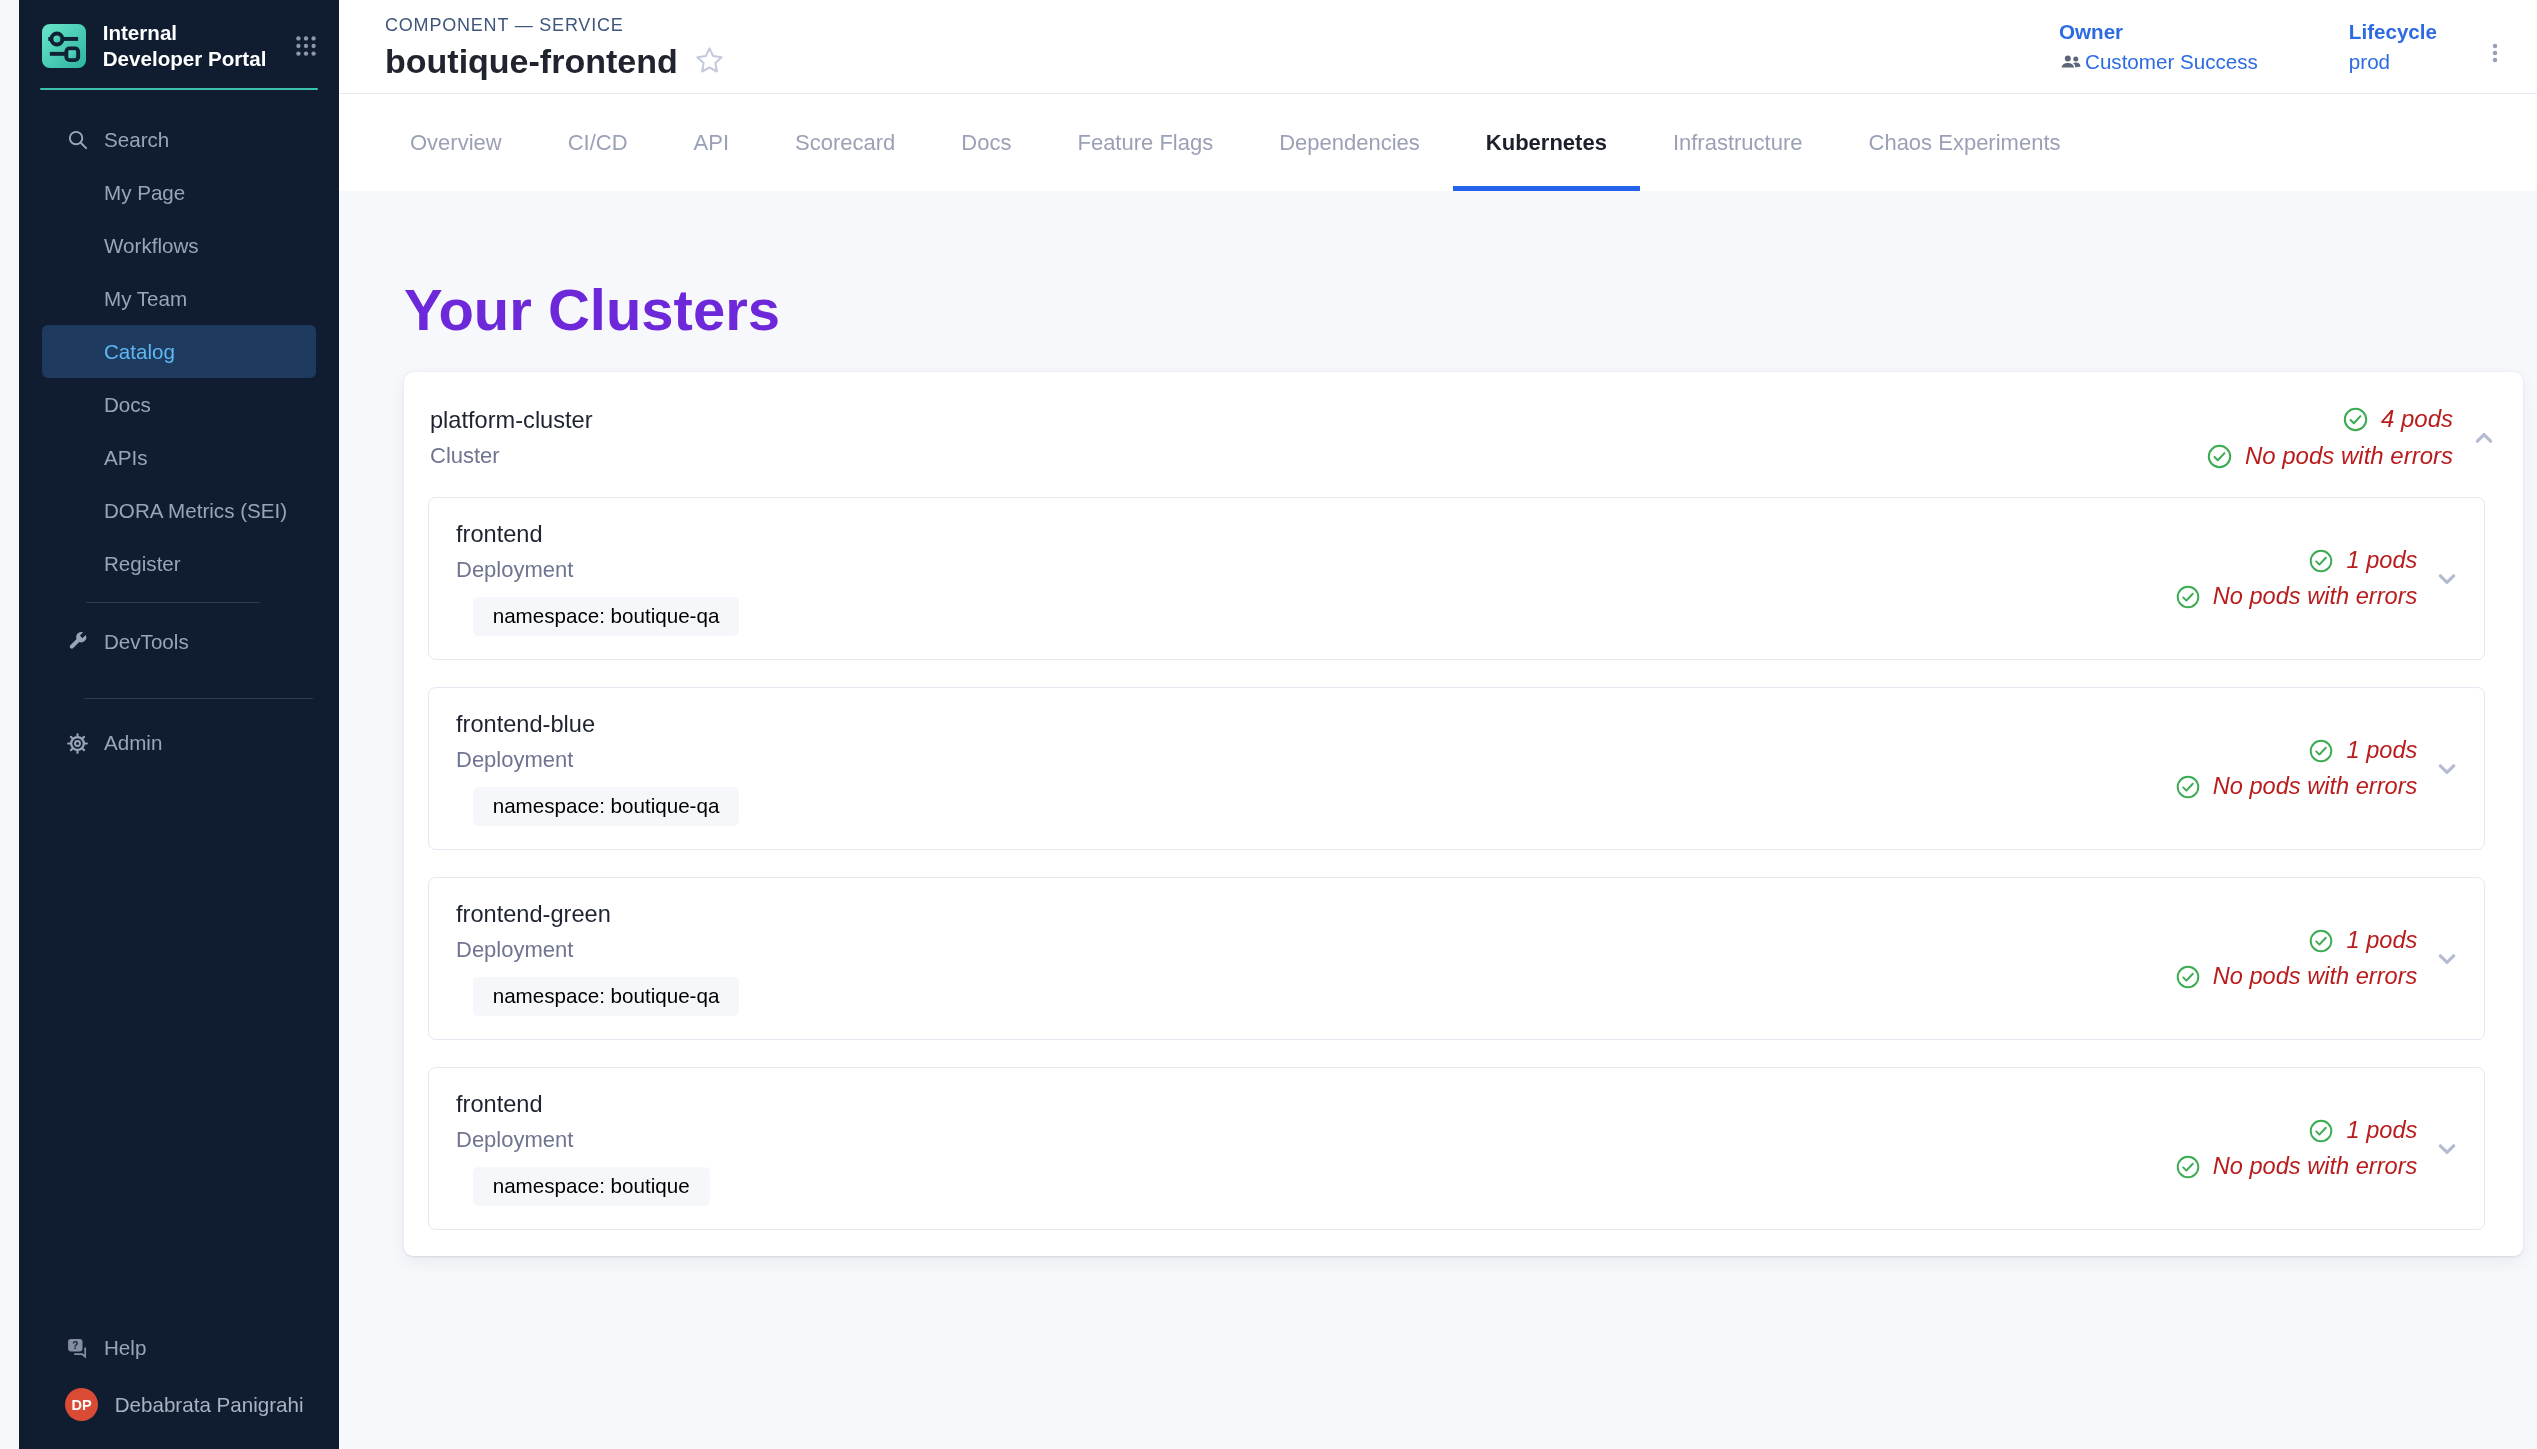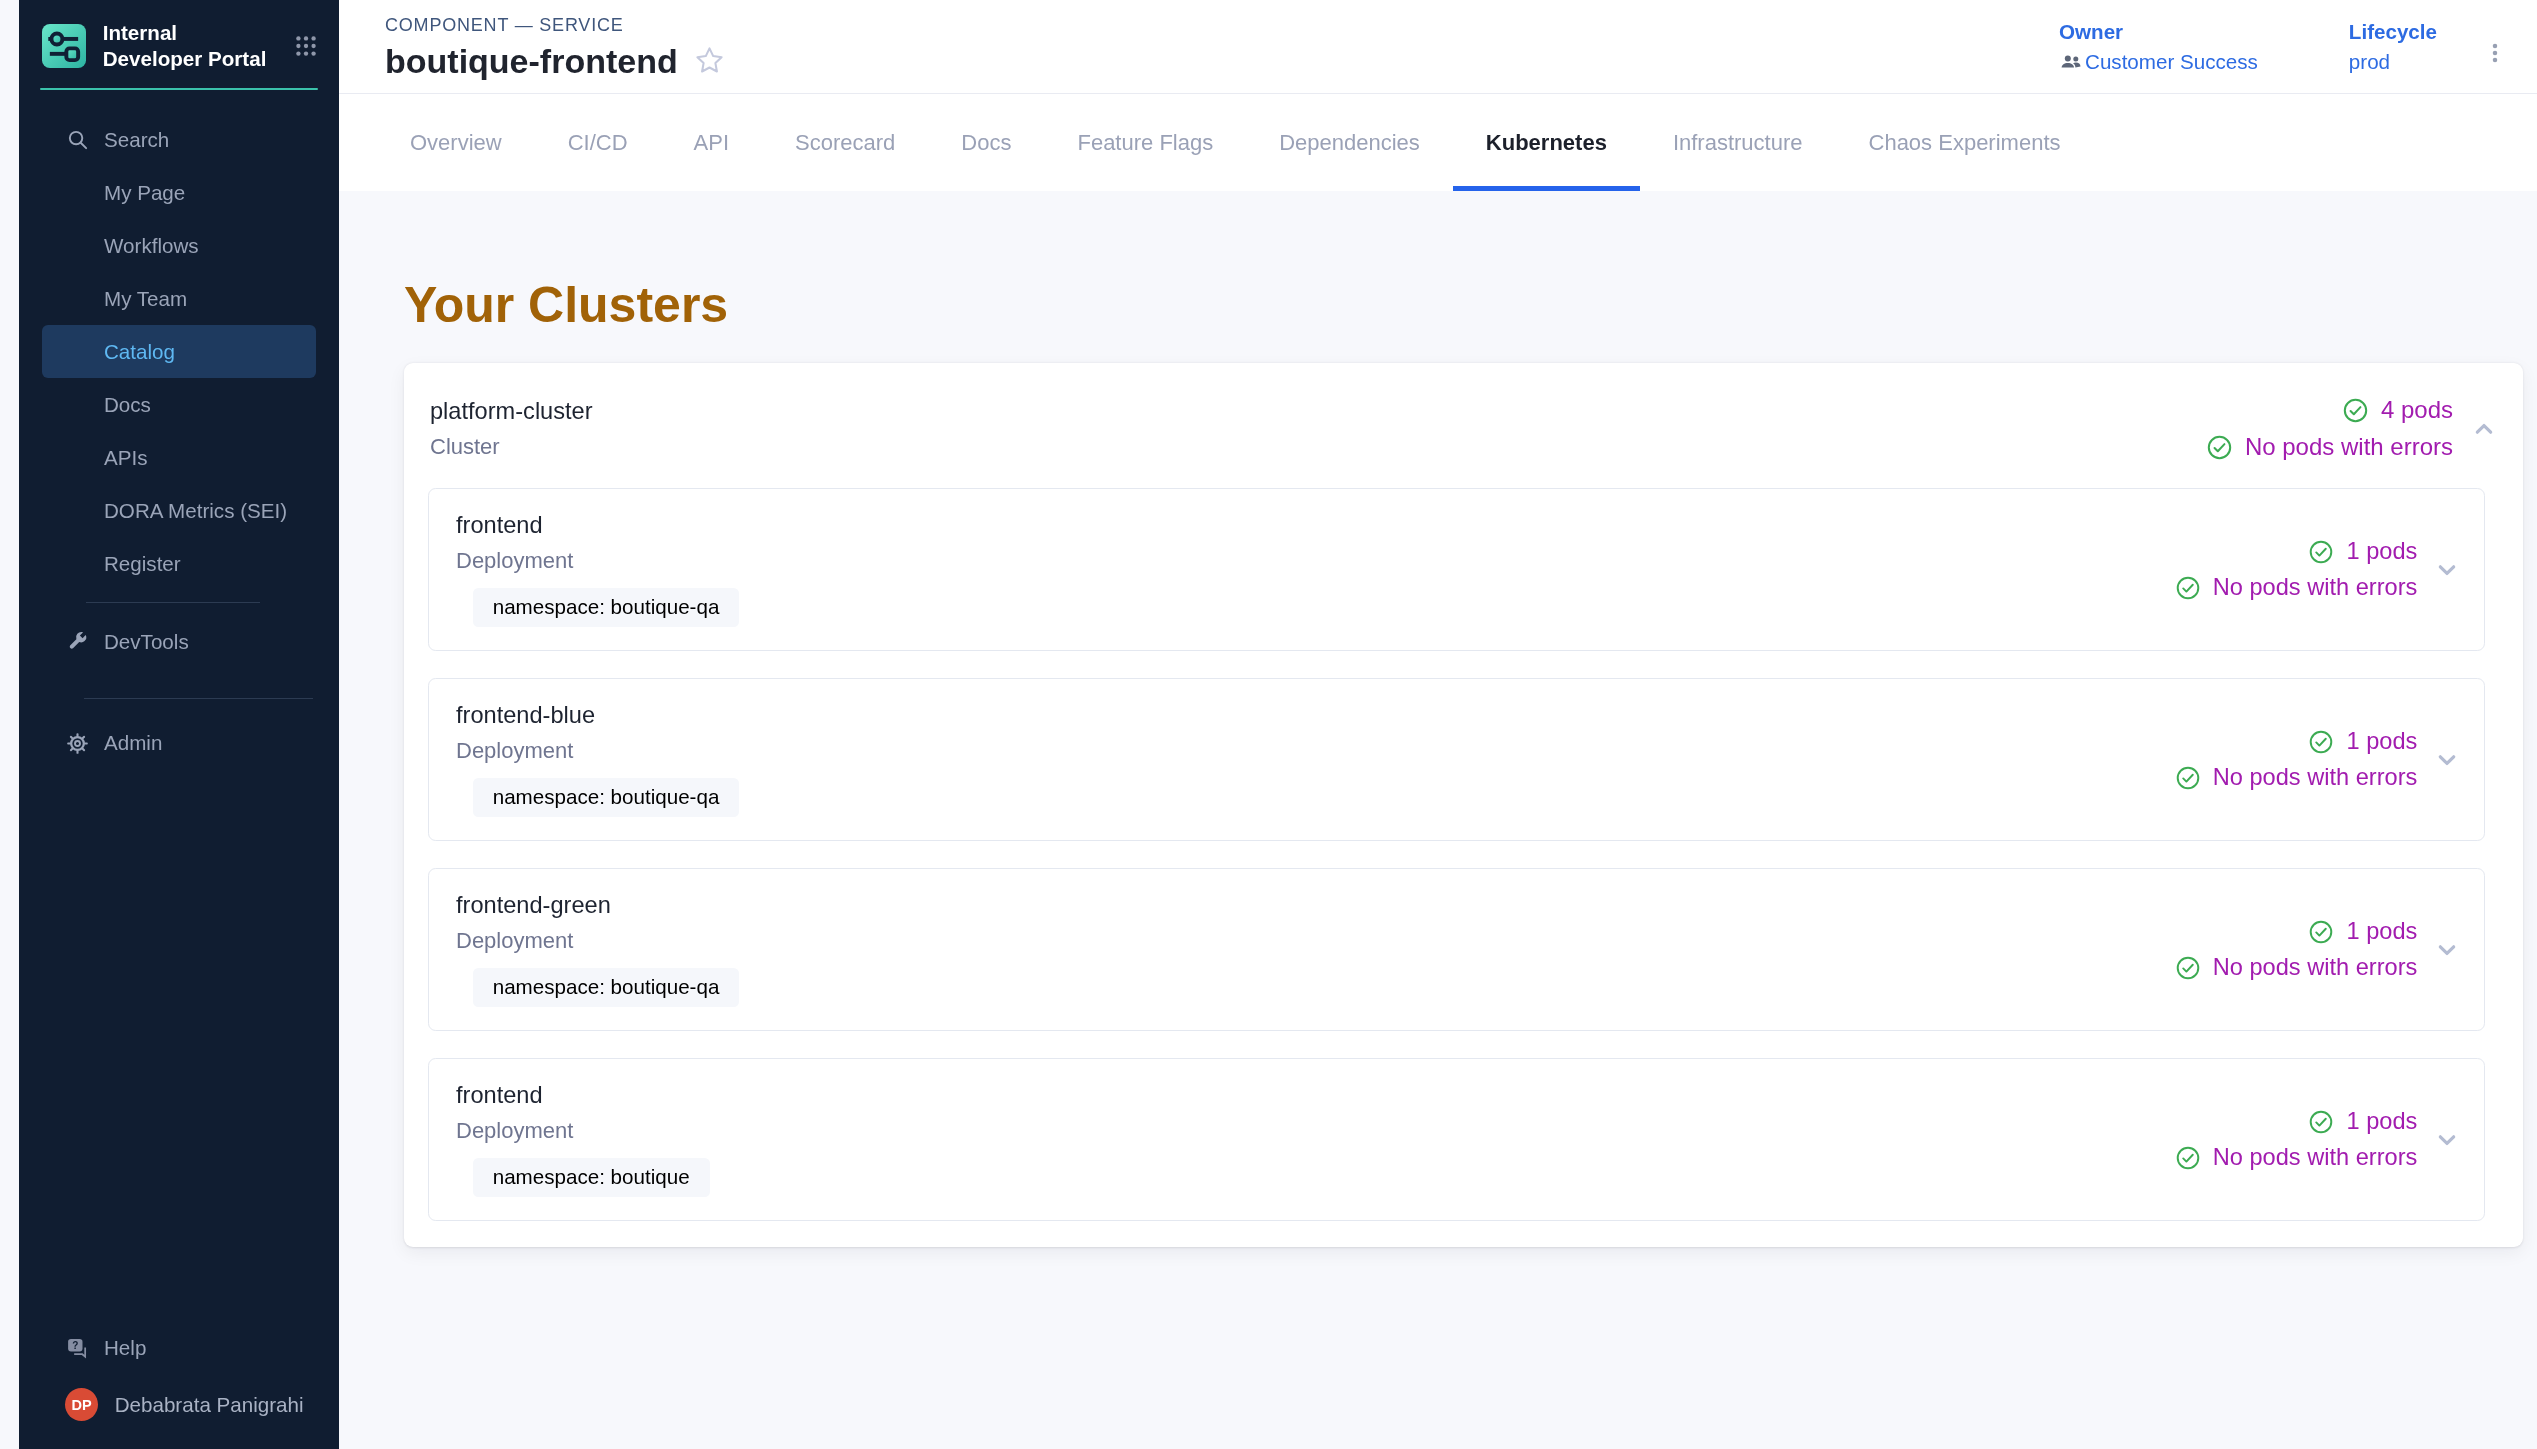--- a/index.html
+++ b/index.html
@@ -37,29 +37,29 @@
   .stat-label{font-size:20.6px;font-weight:bold;color:#2d6be2;margin-bottom:6px;}
   .stat-value{font-size:20.6px;color:#2d6be2;display:flex;align-items:center;gap:2px;}
   .kebab{display:flex;align-items:center;margin-left:-46px;padding-top:20px;cursor:pointer;}
 
   .tabbar{height:97px;background:#ffffff;display:flex;align-items:stretch;padding-left:38px;flex-shrink:0;}
   .tab{display:flex;align-items:center;padding:0 33px;font-size:22px;color:#9aa1b6;position:relative;cursor:pointer;white-space:nowrap;}
   .tab.active{color:#1c202b;font-weight:bold;}
   .tab.active::after{content:"";position:absolute;left:0;right:0;bottom:0;height:5.3px;background:#2563eb;}
 
   .content{flex:1;background:#f7f8fc;padding:0 0 0 65px;overflow:hidden;}
-  .content-heading{margin:85px 0 0 0;font-size:50px;font-weight:bold;color:#a16207;}
+  .content-heading{margin:85px 0 0 0;font-size:58px;font-weight:bold;color:#6d28d9;}
 
   .cluster-card{margin-top:29px;width:2119px;background:#ffffff;border-radius:9px;box-shadow:0 0.8px 2.3px rgba(16,24,40,.10),0 6px 18px rgba(16,24,40,.06);box-sizing:border-box;padding-bottom:18px;}
   .cluster-head{display:flex;align-items:center;padding:33px 23px 27px 26px;cursor:pointer;}
   .entity-name{font-size:23.6px;color:#1d2330;}
   .entity-kind{font-size:22px;color:#6f7590;margin-top:9px;}
   .head-right{margin-left:auto;display:flex;align-items:center;gap:15px;}
   .pods-col{display:flex;flex-direction:column;align-items:flex-end;gap:9px;}
-  .pods-line{display:flex;align-items:center;gap:12px;font-size:24px;color:#a21caf;white-space:nowrap;}
+  .pods-line{display:flex;align-items:center;gap:12px;font-size:24px;color:#b91c1c;white-space:nowrap;font-style:italic;}
   .chev{display:flex;cursor:pointer;flex-shrink:0;}
 
   .workloads{display:flex;flex-direction:column;gap:27px;padding:0 38px 8px 24px;}
   .workload-row{border:0.8px solid #e4e8f0;border-radius:7.6px;background:#fff;min-height:163px;display:flex;align-items:center;padding:0 21px 0 27px;box-sizing:border-box;cursor:pointer;}
   .workload-left{display:flex;flex-direction:column;align-items:flex-start;}
   .ns-chip{margin:13.7px 0 0 16.7px;background:#f5f7fb;border-radius:5.3px;padding:7.6px 20px;font-size:20.6px;color:#000000;}
   .row-right{margin-left:auto;display:flex;align-items:center;gap:13.7px;}
   .row-right .pods-line{font-size:23.6px;}
 </style>
 </head>

